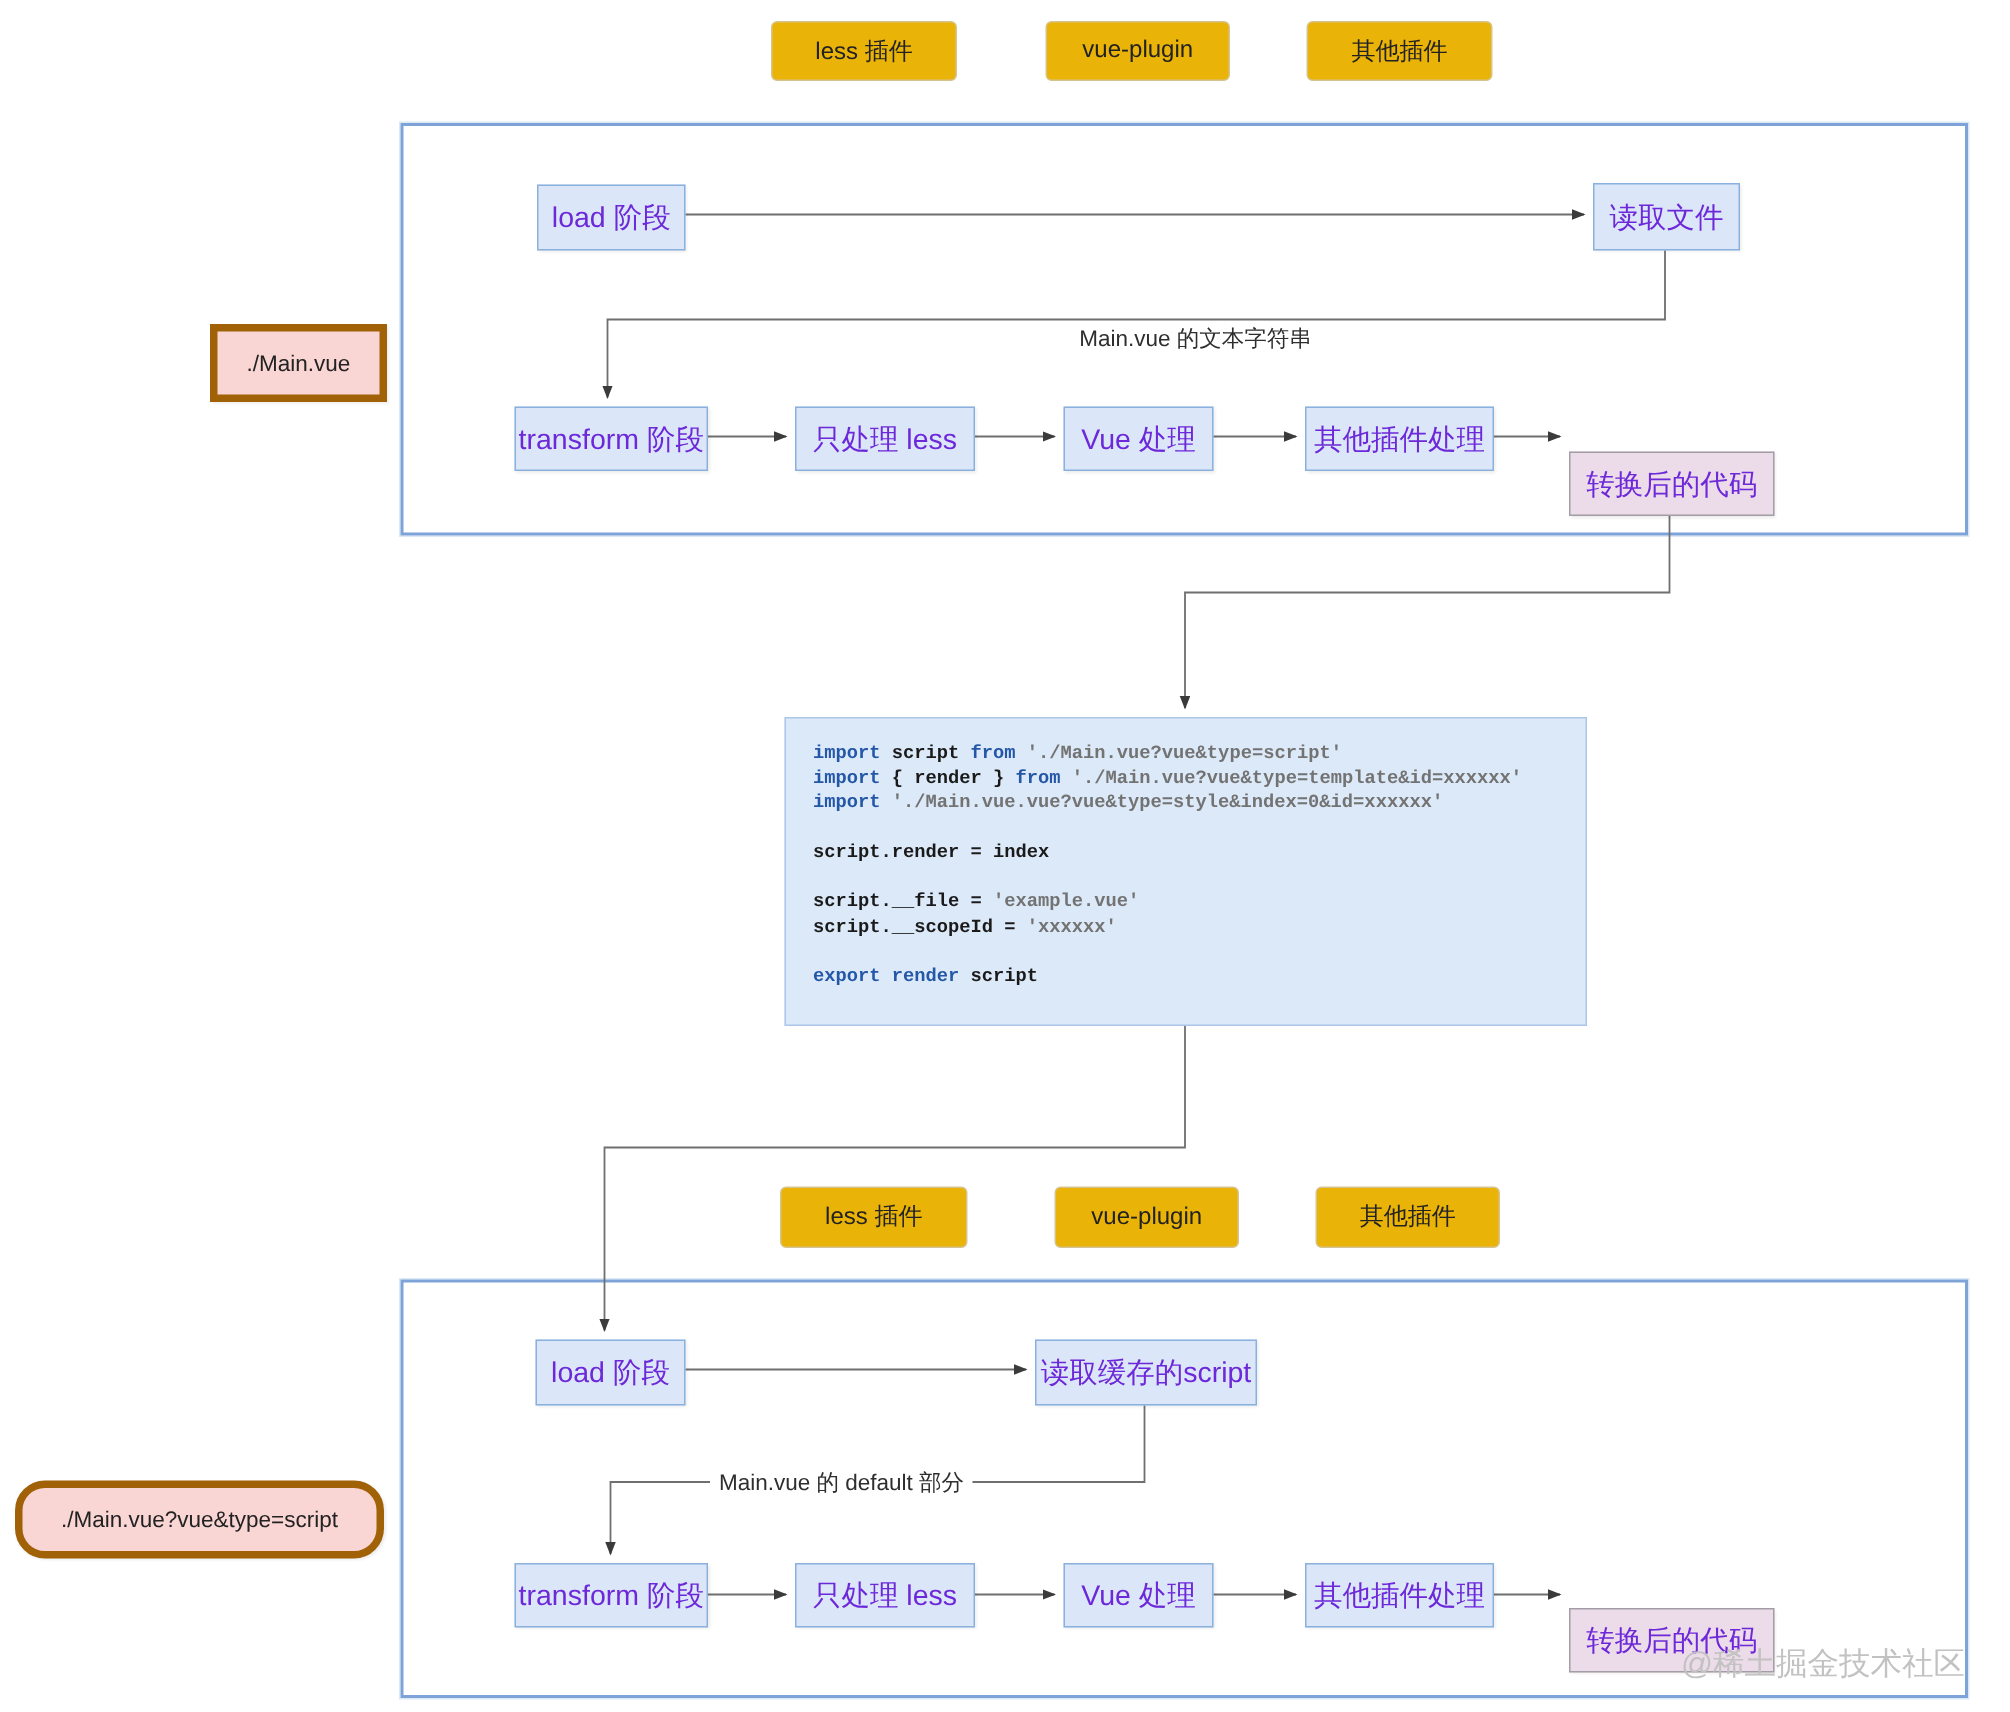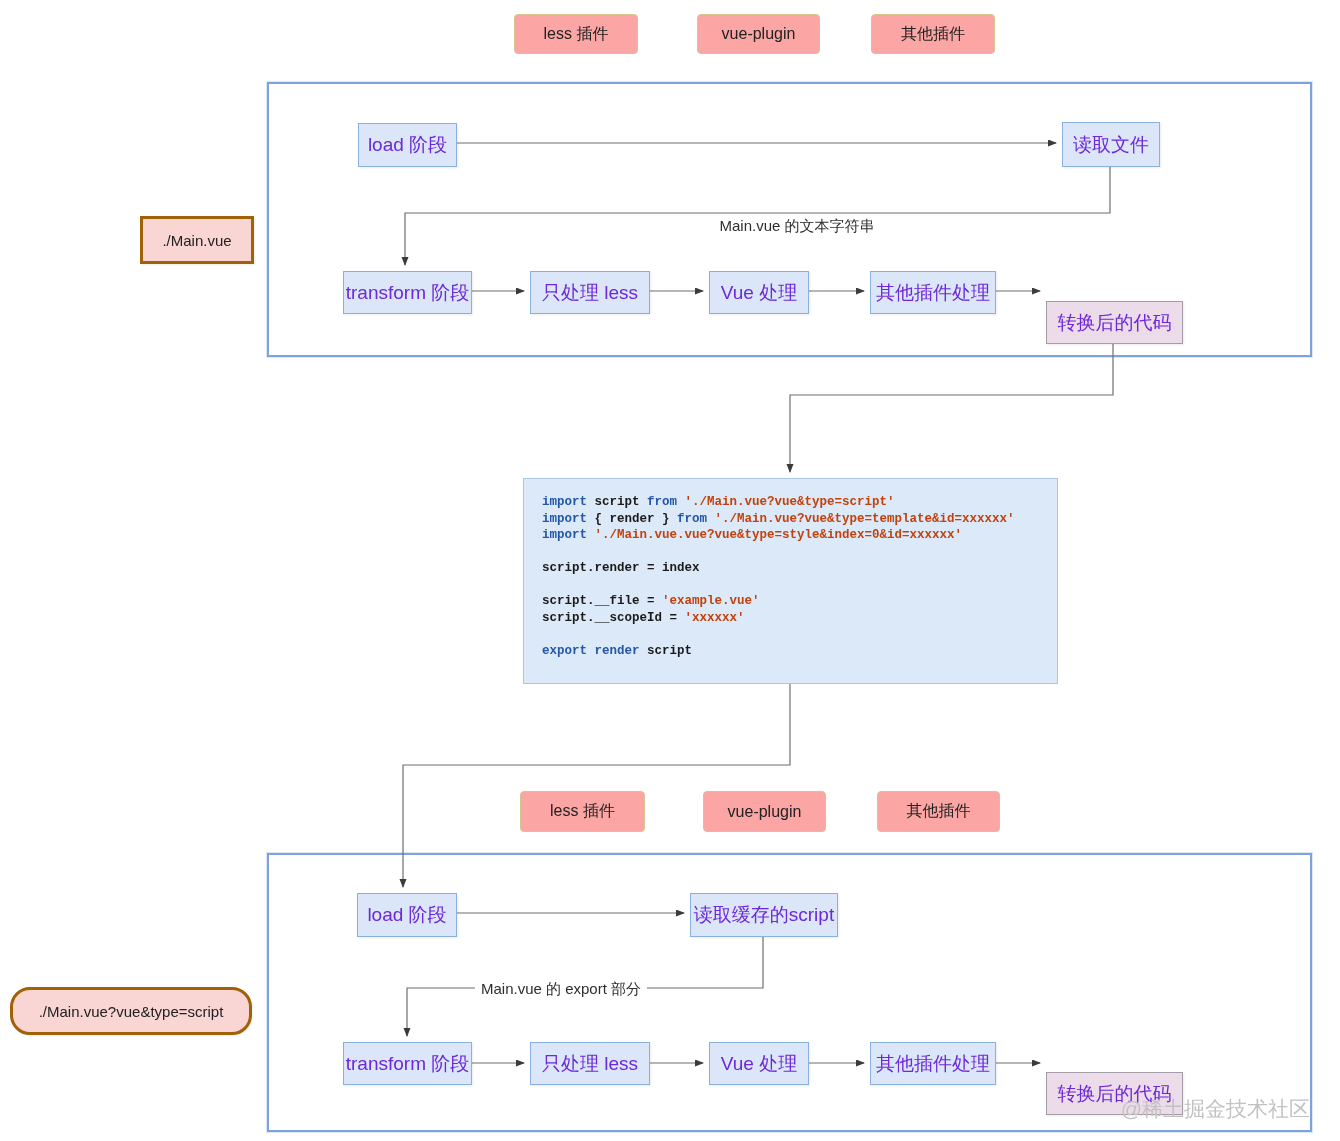--- a/index.html
+++ b/index.html
@@ -13,40 +13,40 @@
              box-shadow:0 0 0 1px #dce8f5;}
 
   
   .node{position:absolute;z-index:2;display:flex;align-items:center;justify-content:center;
         background:#dbe7f8;border:1px solid #8ab0de;color:#6d28d9;font-size:19px;
         white-space:nowrap;box-shadow:1px 1px 2px rgba(0,0,0,0.08);text-align:right;}
   .node.pink{background:#ecdbe8;border:1px solid #a39da5;margin-top:30px;}
 
   
   .tag{position:absolute;z-index:2;display:flex;align-items:center;justify-content:center;
-       background:#fca5a5;border:1px solid #d6c48e;border-radius:4px;color:#222;
+       background:#eab308;border:1px solid #d6c48e;border-radius:4px;color:#222;
        font-size:16px;white-space:nowrap;}
 
   
   .side-label{position:absolute;z-index:2;display:flex;align-items:center;justify-content:center;
-       background:#f9d5d3;border:3px solid #a16207;color:#222;font-size:15px;white-space:nowrap;
+       background:#f9d5d3;border:5px solid #a16207;color:#222;font-size:15px;white-space:nowrap;
        box-shadow:1px 1px 2px rgba(0,0,0,0.08);}
 
   
   .edge-label{position:absolute;z-index:2;transform:translate(-50%,-50%);background:#ffffff;
        padding:0 6px;color:#2e2e2e;font-size:15px;white-space:nowrap;}
 
   
   .code-block{position:absolute;left:523px;top:478px;width:535px;height:206px;z-index:2;
        background:#dce9f8;border:1px solid #aac7e8;box-sizing:border-box;
        padding:15px 0 0 18px;}
   .code-line{font-family:"Liberation Mono","DejaVu Sans Mono",monospace;font-weight:bold;
        font-size:12.5px;line-height:16.5px;white-space:pre;color:#1a1a1a;}
   .tok-kw{color:#2457a7;}
-  .tok-str{color:#c2410c;}
+  .tok-str{color:#737373;}
   .tok-id{color:#1a1a1a;}
 
   .watermark{position:absolute;right:30px;top:1095px;z-index:2;color:#c2c2c2;font-size:21px;}
 </style>
 </head>
 <body>
 
 <div id="canvas">
 
   <div class="stage-box" style="left:267px;top:82px;width:1041px;height:271px;"></div>
@@ -114,17 +114,17 @@
   <div class="side-label" style="left:10px;top:987px;width:236px;height:42px;border-radius:20px;">./Main.vue?vue&amp;type=script</div>
 
   <div class="node" style="left:357px;top:893px;width:98px;height:42px;">load 阶段</div>
   <div class="node" style="left:690px;top:893px;width:146px;height:42px;">读取缓存的script</div>
   <div class="node" style="left:343px;top:1042px;width:127px;height:41px;">transform 阶段</div>
   <div class="node" style="left:530px;top:1042px;width:118px;height:41px;">只处理 less</div>
   <div class="node" style="left:709px;top:1042px;width:98px;height:41px;">Vue 处理</div>
   <div class="node" style="left:870px;top:1042px;width:124px;height:41px;">其他插件处理</div>
   <div class="node pink" style="left:1046px;top:1042px;width:135px;height:41px;">转换后的代码</div>
 
-  <div class="edge-label" style="left:561px;top:989px;">Main.vue 的 export 部分</div>
+  <div class="edge-label" style="left:561px;top:989px;">Main.vue 的 default 部分</div>
 
   <div class="watermark">@稀土掘金技术社区</div>
 
 </div>
 
 </body></html>

